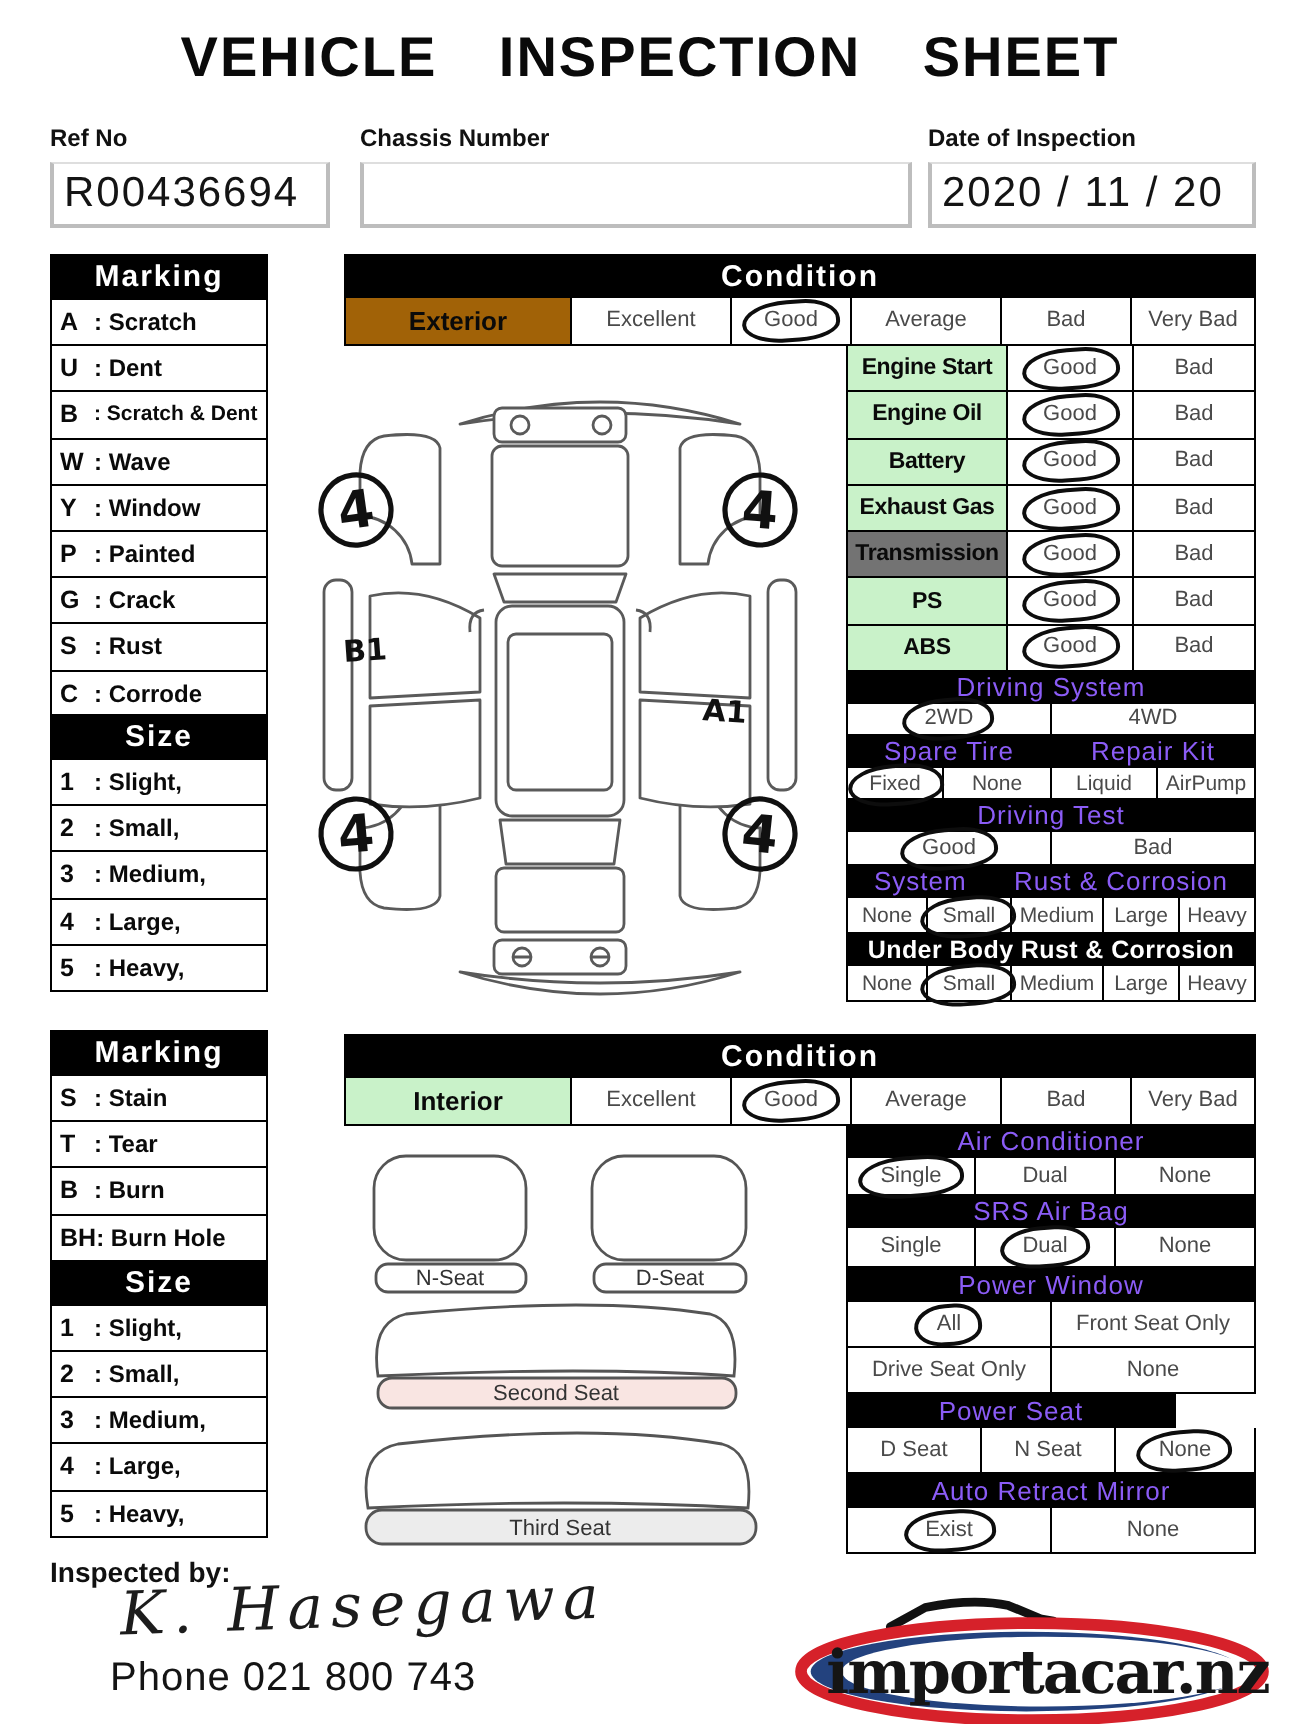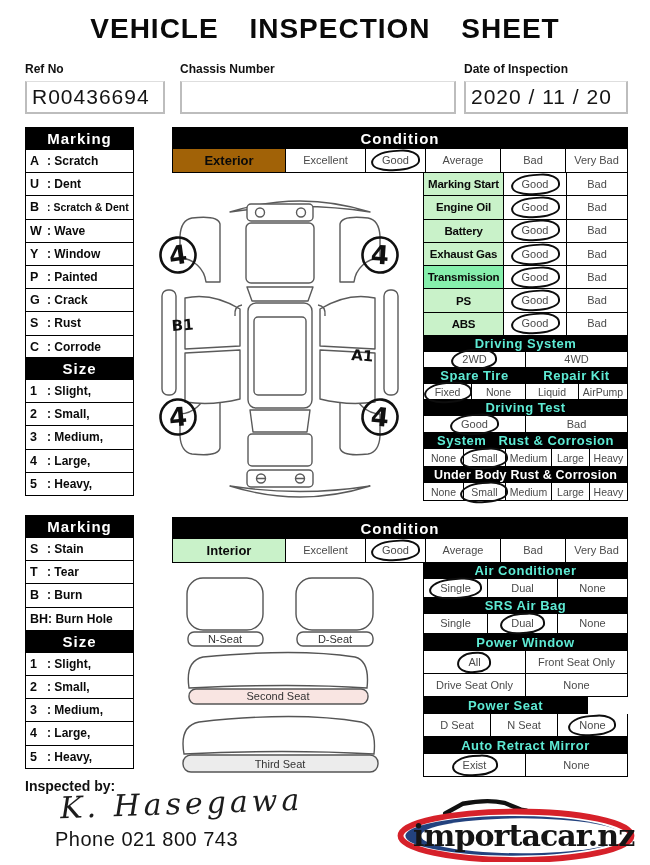--- a/index.html
+++ b/index.html
@@ -10,21 +10,21 @@
   .fld-label{position:absolute;font-size:12px;font-weight:bold;color:#111;}
   .fld-box{position:absolute;box-sizing:border-box;border:2px solid #bdbdbd;border-top:1px solid #dedede;
            display:flex;align-items:center;padding-left:5px;background:#fff;}
   .fld-val{font-size:21px;color:#141414;letter-spacing:1px;}
   
   .tbl{position:absolute;box-sizing:border-box;border-top:1px solid #000;border-left:1px solid #000;background:#fff;}
   .row{display:flex;box-sizing:border-box;}
   .c{box-sizing:border-box;border-right:1px solid #000;border-bottom:1px solid #000;
      display:flex;align-items:center;justify-content:center;overflow:visible;background:#fff;}
   .bh{background:#000;color:#fff;font-weight:700;font-size:15px;letter-spacing:1px;}
-  .bh2{background:#000;color:#5eead4;font-weight:700;font-size:13px;letter-spacing:.5px;}
+  .bh2{background:#000;color:#8b5cf6;font-weight:400;font-size:13px;letter-spacing:.5px;}
   .bh3{background:#000;color:#fff;font-weight:700;font-size:12.5px;letter-spacing:.2px;}
   .split{justify-content:space-between;padding:0 13px;}
   .grn{background:var(--grn,#c9f2c9);font-weight:700;color:#0a0a0a;}
   .lblcell{font-size:11.5px;letter-spacing:-.2px;}
   .condlbl{font-size:13px;}
   .optc{font-size:11px;color:#4a4a4a;}
   .sm{font-size:10.5px;}
   .mk{justify-content:flex-start;padding-left:4px;font-weight:700;color:#0a0a0a;}
   .mk-key{min-width:17px;font-size:12.5px;}
   .mk-lbl{font-size:12px;}
@@ -178,21 +178,21 @@
           <span class="opt">Bad</span>
         </div>
       <div class="c optc" style="width:62px">
           <span class="opt">Very Bad</span>
         </div>
     </div>
   </div>
 
   <div class="tbl" style="left:423px;top:172px;width:205px">
     <div class="row" style="height:23.3px">
-      <div class="c grn lblcell" style="width: 80px; background: rgb(201, 242, 201);">Marking Start</div>
+      <div class="c grn lblcell" style="width: 80px; background: rgb(201, 242, 201);">Engine Start</div>
       <div class="c optc" style="width:63px">
           <span class="opt circled">Good</span>
         </div>
       <div class="c optc" style="width:61px">
           <span class="opt">Bad</span>
         </div>
     </div>
     <div class="row" style="height:23.3px">
       <div class="c grn lblcell" style="width: 80px; background: rgb(201, 242, 201);">Engine Oil</div>
       <div class="c optc" style="width:63px">
@@ -214,21 +214,21 @@
     <div class="row" style="height:23.3px">
       <div class="c grn lblcell" style="width: 80px; background: rgb(201, 242, 201);">Exhaust Gas</div>
       <div class="c optc" style="width:63px">
           <span class="opt circled">Good</span>
         </div>
       <div class="c optc" style="width:61px">
           <span class="opt">Bad</span>
         </div>
     </div>
     <div class="row" style="height:23.3px">
-      <div class="c grn lblcell" style="width: 80px; background: #86efac;">Transmission</div>
+      <div class="c grn lblcell" style="width: 80px; background: #737373;">Transmission</div>
       <div class="c optc" style="width:63px">
           <span class="opt circled">Good</span>
         </div>
       <div class="c optc" style="width:61px">
           <span class="opt">Bad</span>
         </div>
     </div>
     <div class="row" style="height:23.3px">
       <div class="c grn lblcell" style="width: 80px; background: rgb(201, 242, 201);">PS</div>
       <div class="c optc" style="width:63px">

